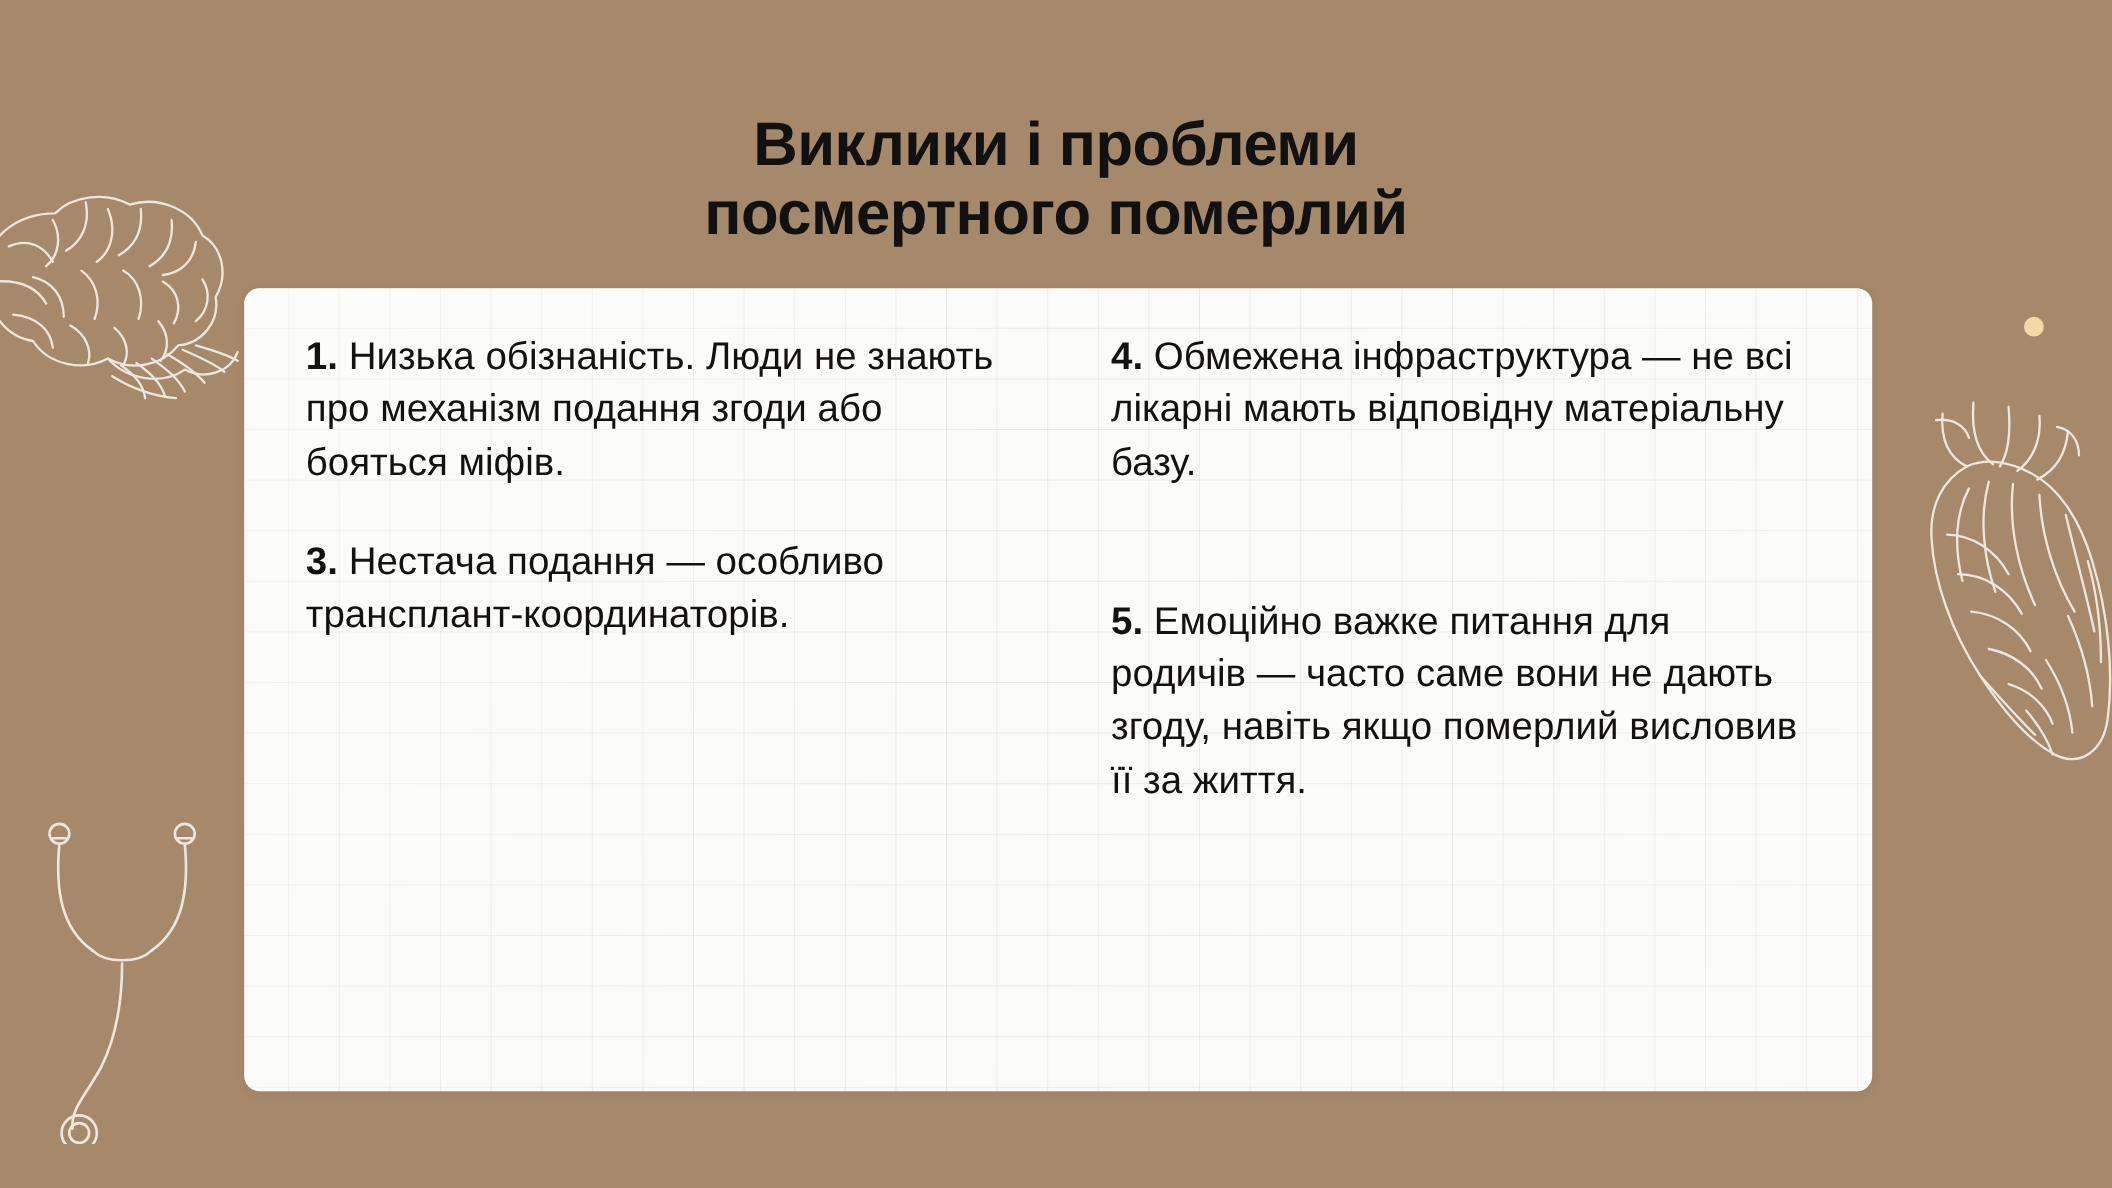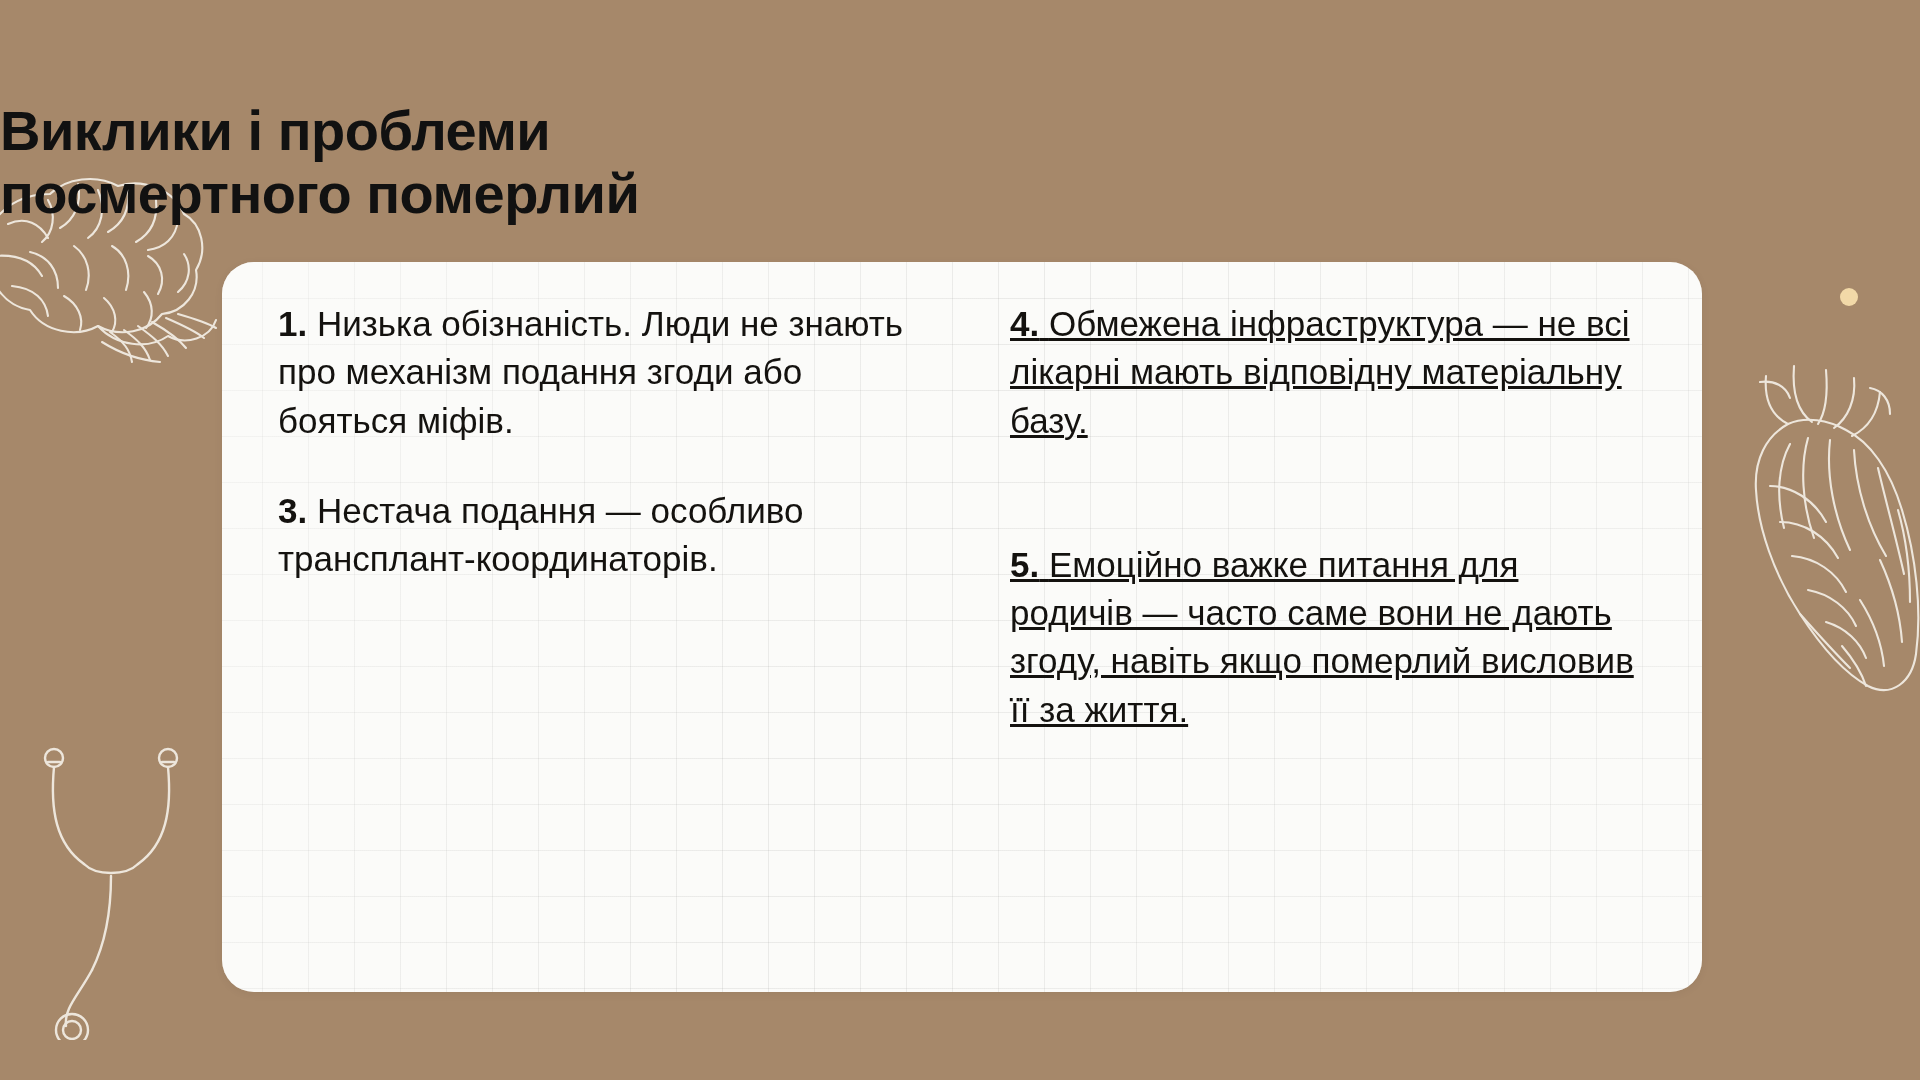--- a/index.html
+++ b/index.html
@@ -18,35 +18,36 @@
   #heart-deco   { right:-10px; top:360px; }
   #dot-deco {
     right:62px; top:288px; width:18px; height:18px;
     border-radius:50%; background:#f2d9a8;
   }
 
   
   #title {
     position:absolute;
     left:0; right:0; top:100px;
+    text-align:center;
     color:#111111;
     font-weight:bold;
     font-size:56px;
     line-height:1.12;
     letter-spacing:-0.5px;
   }
   #title .tline { display:block; }
 
   
   #card {
     position:absolute;
     left:222px; top:262px;
     width:1480px; height:730px;
     background:#fbfbf9;
-    border-radius:32px;
+    border-radius:14px;
     overflow:hidden;
     box-shadow:0 2px 10px rgba(0,0,0,0.05);
   }
   #card-grid {
     position:absolute; inset:0;
     background-image:
       linear-gradient(to right, rgba(150,150,150,0.17) 1px, transparent 1px),
       linear-gradient(to bottom, rgba(150,150,150,0.17) 1px, transparent 1px);
     background-size:46px 46px;
     background-position:-6px -10px;
@@ -65,21 +66,21 @@
   }
   .column { flex:1 1 0; min-width:0; }
 
   .item {
     color:#14120f;
     font-size:35px;
     line-height:1.38;
     margin-bottom:42px;
   }
   .item .num { font-weight:bold; }
-  .col-right .item { margin-bottom:96px;text-decoration:underline; }
+  .col-right .item { margin-bottom:96px; }
   .col-right .item:last-child { margin-bottom:0; }
   .col-left .item:last-child { margin-bottom:0; }
 </style>
 </head>
 <body>
 
 <div class="deco" id="brain-deco">
   <svg width="240" height="215" viewBox="0 0 240 215" fill="none" stroke="#f4efe6" stroke-width="2.1" stroke-linecap="round" stroke-linejoin="round" opacity="0.92">
     <path d="M8 92 C14 62 40 44 72 44 C88 28 118 24 140 36 C166 28 196 40 206 64 C224 74 230 100 218 120 C222 142 206 162 184 164 C170 182 142 188 120 176 C98 188 66 182 52 160 C26 156 6 130 8 92 Z"></path>
     <path d="M30 74 C48 66 62 74 70 88"></path>

